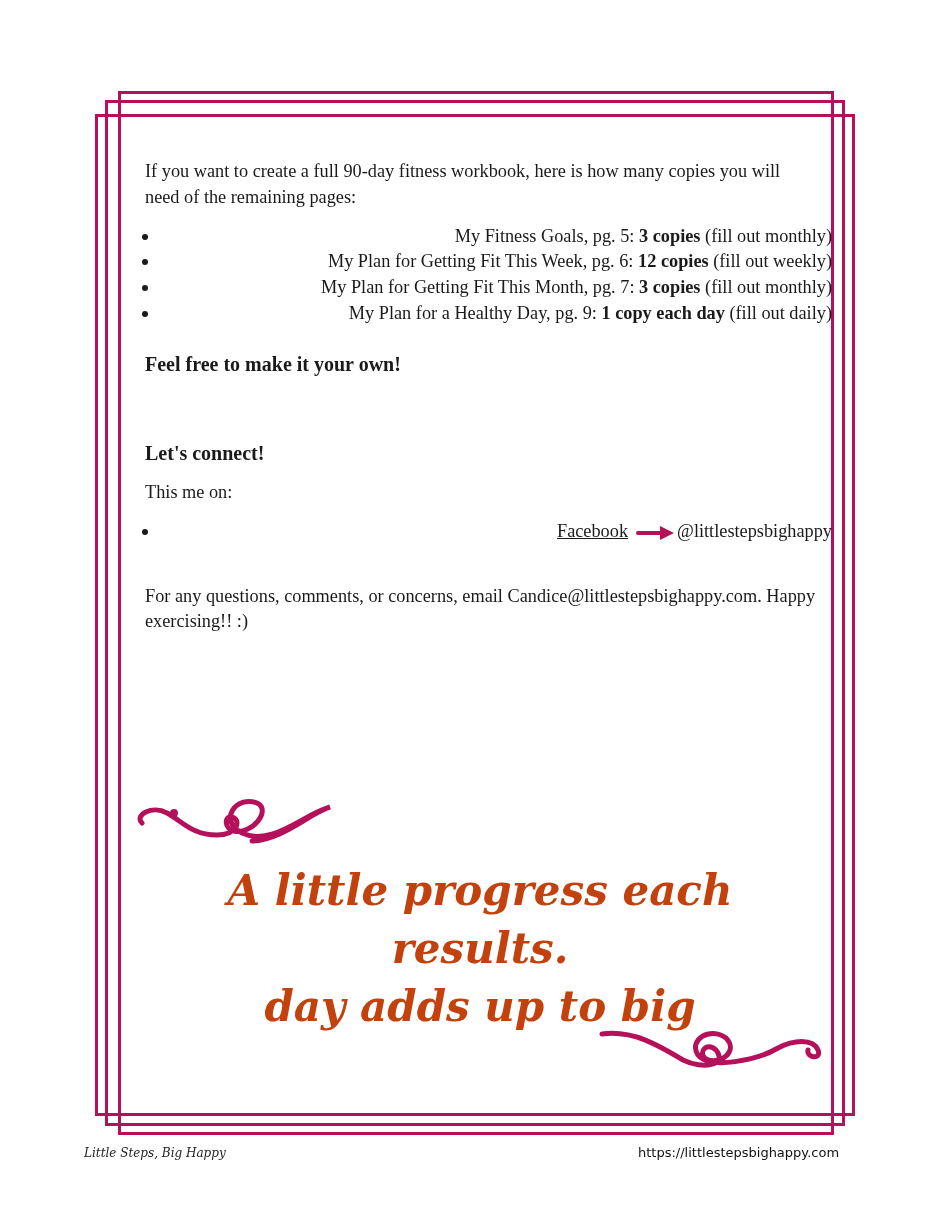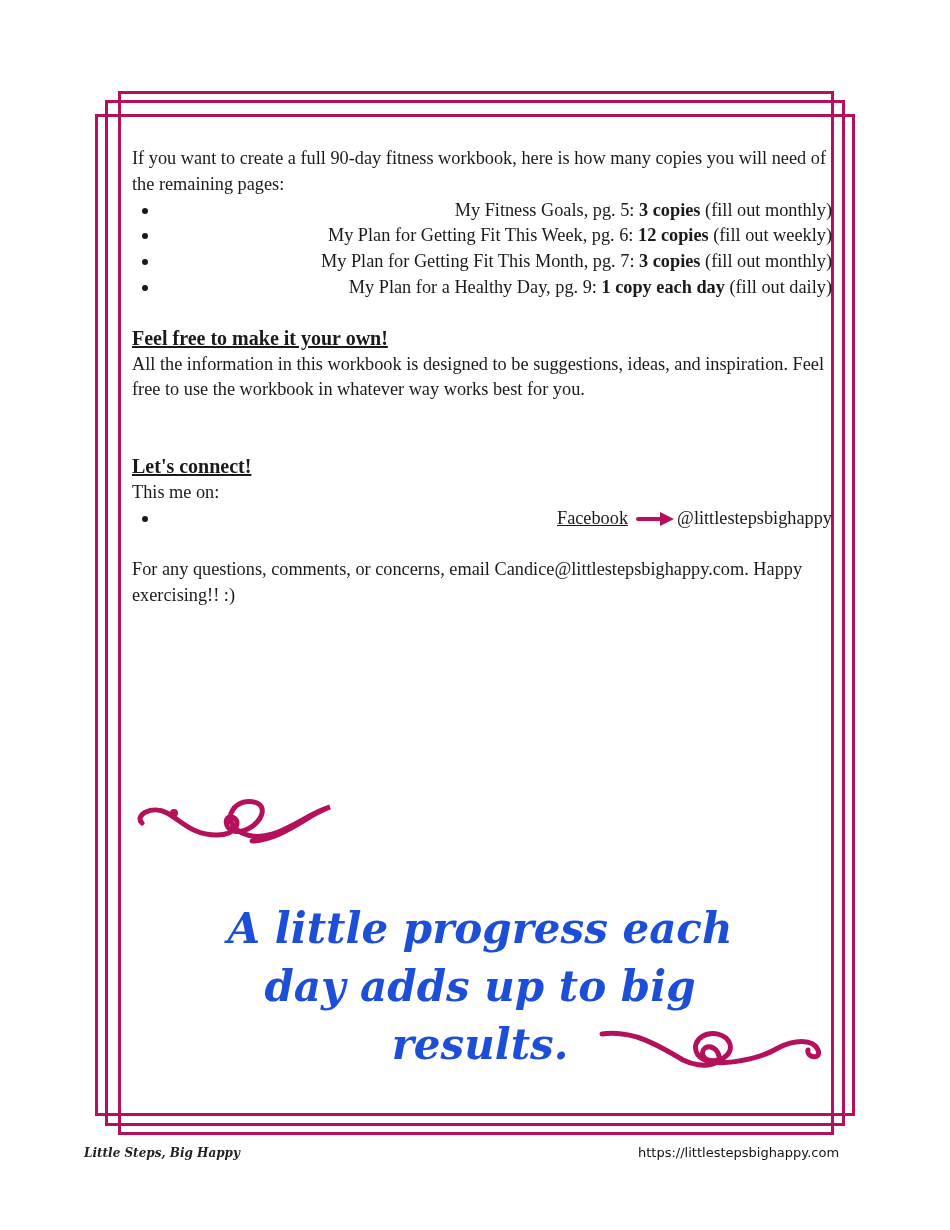--- a/index.html
+++ b/index.html
@@ -2,51 +2,50 @@
 <html><head>
 <meta charset="utf-8">
 <style>
   html,body{margin:0;padding:0;background:#ffffff;}
   body{width:950px;height:1230px;position:relative;overflow:hidden;font-family:"DejaVu Serif","Liberation Serif",serif;color:#1a1a1a;}
   .frame{position:absolute;border:3px solid #b5105a;box-sizing:border-box;}
   .f1{left:95px;top:114px;width:760px;height:1002px;}
   .f2{left:105px;top:100px;width:740px;height:1026px;}
   .f3{left:118px;top:91px;width:716px;height:1044px;}
   .content{position:absolute;left:132px;top:146px;width:700px;font-family:"Liberation Serif",serif;font-size:18.3px;line-height:25.8px;}
-  p{margin:0;}
+  p{margin:13px;}
   ul{margin:0;padding-left:32px;list-style:none;}
   li{position:relative;text-align:right;}
   li::before{content:"";position:absolute;left:-22px;top:10px;width:6px;height:6px;border-radius:50%;background:#1a1a1a;}
-  .h{font-weight:bold;text-decoration:underline;font-size:20px;margin-top:25px;}
+  .h{font-weight:bold;font-size:20px;margin-top:25px;}
   .gap{height:25.8px;}
   .link{text-decoration:underline;}
   .arrow{display:inline-block;vertical-align:middle;margin:0 3px 0 8px;}
-  .quote{position:absolute;left:200px;width:560px;top:862px;text-align:center;font-family:"DejaVu Serif",serif;font-style:italic;font-weight:bold;font-size:42px;line-height:58px;color:#1d4ed8;margin-top:38px;}
+  .quote{position:absolute;left:200px;width:560px;top:862px;text-align:center;font-family:"DejaVu Serif",serif;font-style:italic;font-weight:bold;font-size:42px;line-height:58px;color:#c2410c;}
   .swirl{position:absolute;}
-  .footer-left{position:absolute;left:84px;top:1146px;font-family:"DejaVu Serif",serif;font-style:italic;font-size:12px;color:#222;font-weight:bold;}
+  .footer-left{position:absolute;left:84px;top:1146px;font-family:"DejaVu Serif",serif;font-style:italic;font-size:12px;color:#222;}
   .footer-right{position:absolute;left:638px;top:1145px;font-family:"DejaVu Sans",sans-serif;font-size:13px;color:#111;text-align:center;}
 </style>
 </head>
 <body>
 
 <div class="frame f1"></div>
 <div class="frame f2"></div>
 <div class="frame f3"></div>
 
 <div class="content">
   <p>If you want to create a full 90-day fitness workbook, here is how many copies you will need of the remaining pages:</p>
   <ul>
     <li><span>My Fitness Goals, pg. 5: </span><b>3 copies</b><span> (fill out monthly)</span></li>
     <li><span>My Plan for Getting Fit This Week, pg. 6: </span><b>12 copies</b><span> (fill out weekly)</span></li>
     <li><span>My Plan for Getting Fit This Month, pg. 7: </span><b>3 copies</b><span> (fill out monthly)</span></li>
     <li><span>My Plan for a Healthy Day, pg. 9: </span><b>1 copy each day</b><span> (fill out daily)</span></li>
   </ul>
 
   <p class="h">Feel free to make it your own!</p>
-  <p>All the information in this workbook is designed to be suggestions, ideas, and inspiration. Feel free to use the workbook in whatever way works best for you.</p>
   <div class="gap"></div>
 
   <p class="h">Let's connect!</p>
   <p>This me on:</p>
   <ul>
     <li><a class="link">Facebook</a><svg class="arrow" width="38" height="14" viewBox="0 0 38 14">
           <rect x="0" y="5" width="26" height="4" rx="2" fill="#b5105a"></rect>
           <path d="M24 0 L38 7 L24 14 Z" fill="#b5105a"></path>
         </svg><span>@littlestepsbighappy</span></li>
   </ul>
@@ -54,22 +53,22 @@
   <p>For any questions, comments, or concerns, email Candice@littlestepsbighappy.com. Happy exercising!! :)</p>
 </div>
 
 <svg class="swirl" style="left:132px;top:795px" width="200" height="50" viewBox="0 0 200 50">
   <path d="M10 28 C2 20 20 10 35 18 C50 26 60 40 85 40 C105 40 110 25 100 22 C92 20 92 34 102 36 C120 40 140 15 125 8 C105 0 85 25 110 38 C140 52 170 20 198 12 C175 20 150 45 120 46" fill="none" stroke="#b5105a" stroke-width="5" stroke-linecap="round"></path>
   <circle cx="42" cy="18" r="4" fill="#b5105a"></circle>
 </svg>
 
 <div class="quote">
   <div>A little progress each</div>
+  <div>results.</div>
   <div>day adds up to big</div>
-  <div>results.</div>
 </div>
 
 <svg class="swirl" style="left:598px;top:1020px" width="225" height="50" viewBox="0 0 225 50">
   <path d="M4 14 C35 10 60 25 85 40 C105 50 130 45 118 30 C108 20 98 35 110 40 C125 44 140 30 128 18 C112 6 90 20 100 35 C112 50 160 40 180 28 C195 20 215 18 220 30 C224 40 208 38 210 30" fill="none" stroke="#b5105a" stroke-width="5" stroke-linecap="round"></path>
 </svg>
 
 <div class="footer-left">Little Steps, Big Happy</div>
 <div class="footer-right">https://littlestepsbighappy.com</div>
 
 </body></html>

